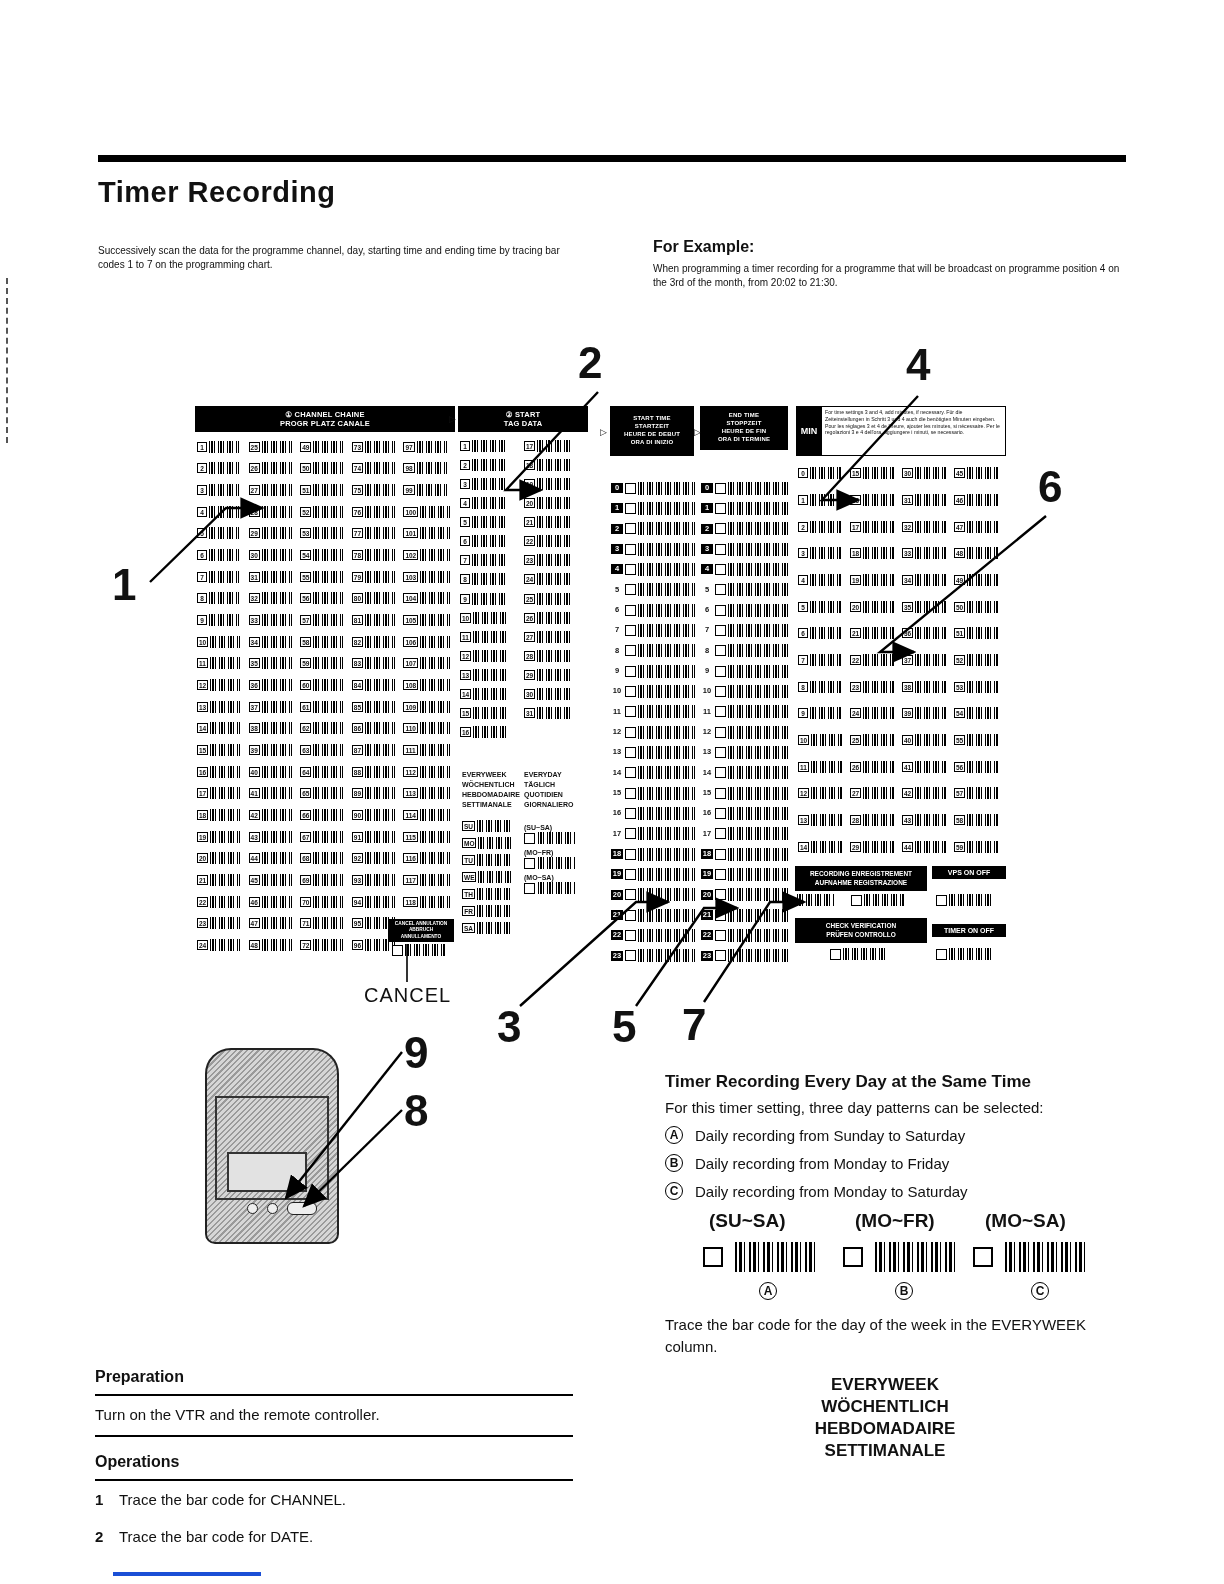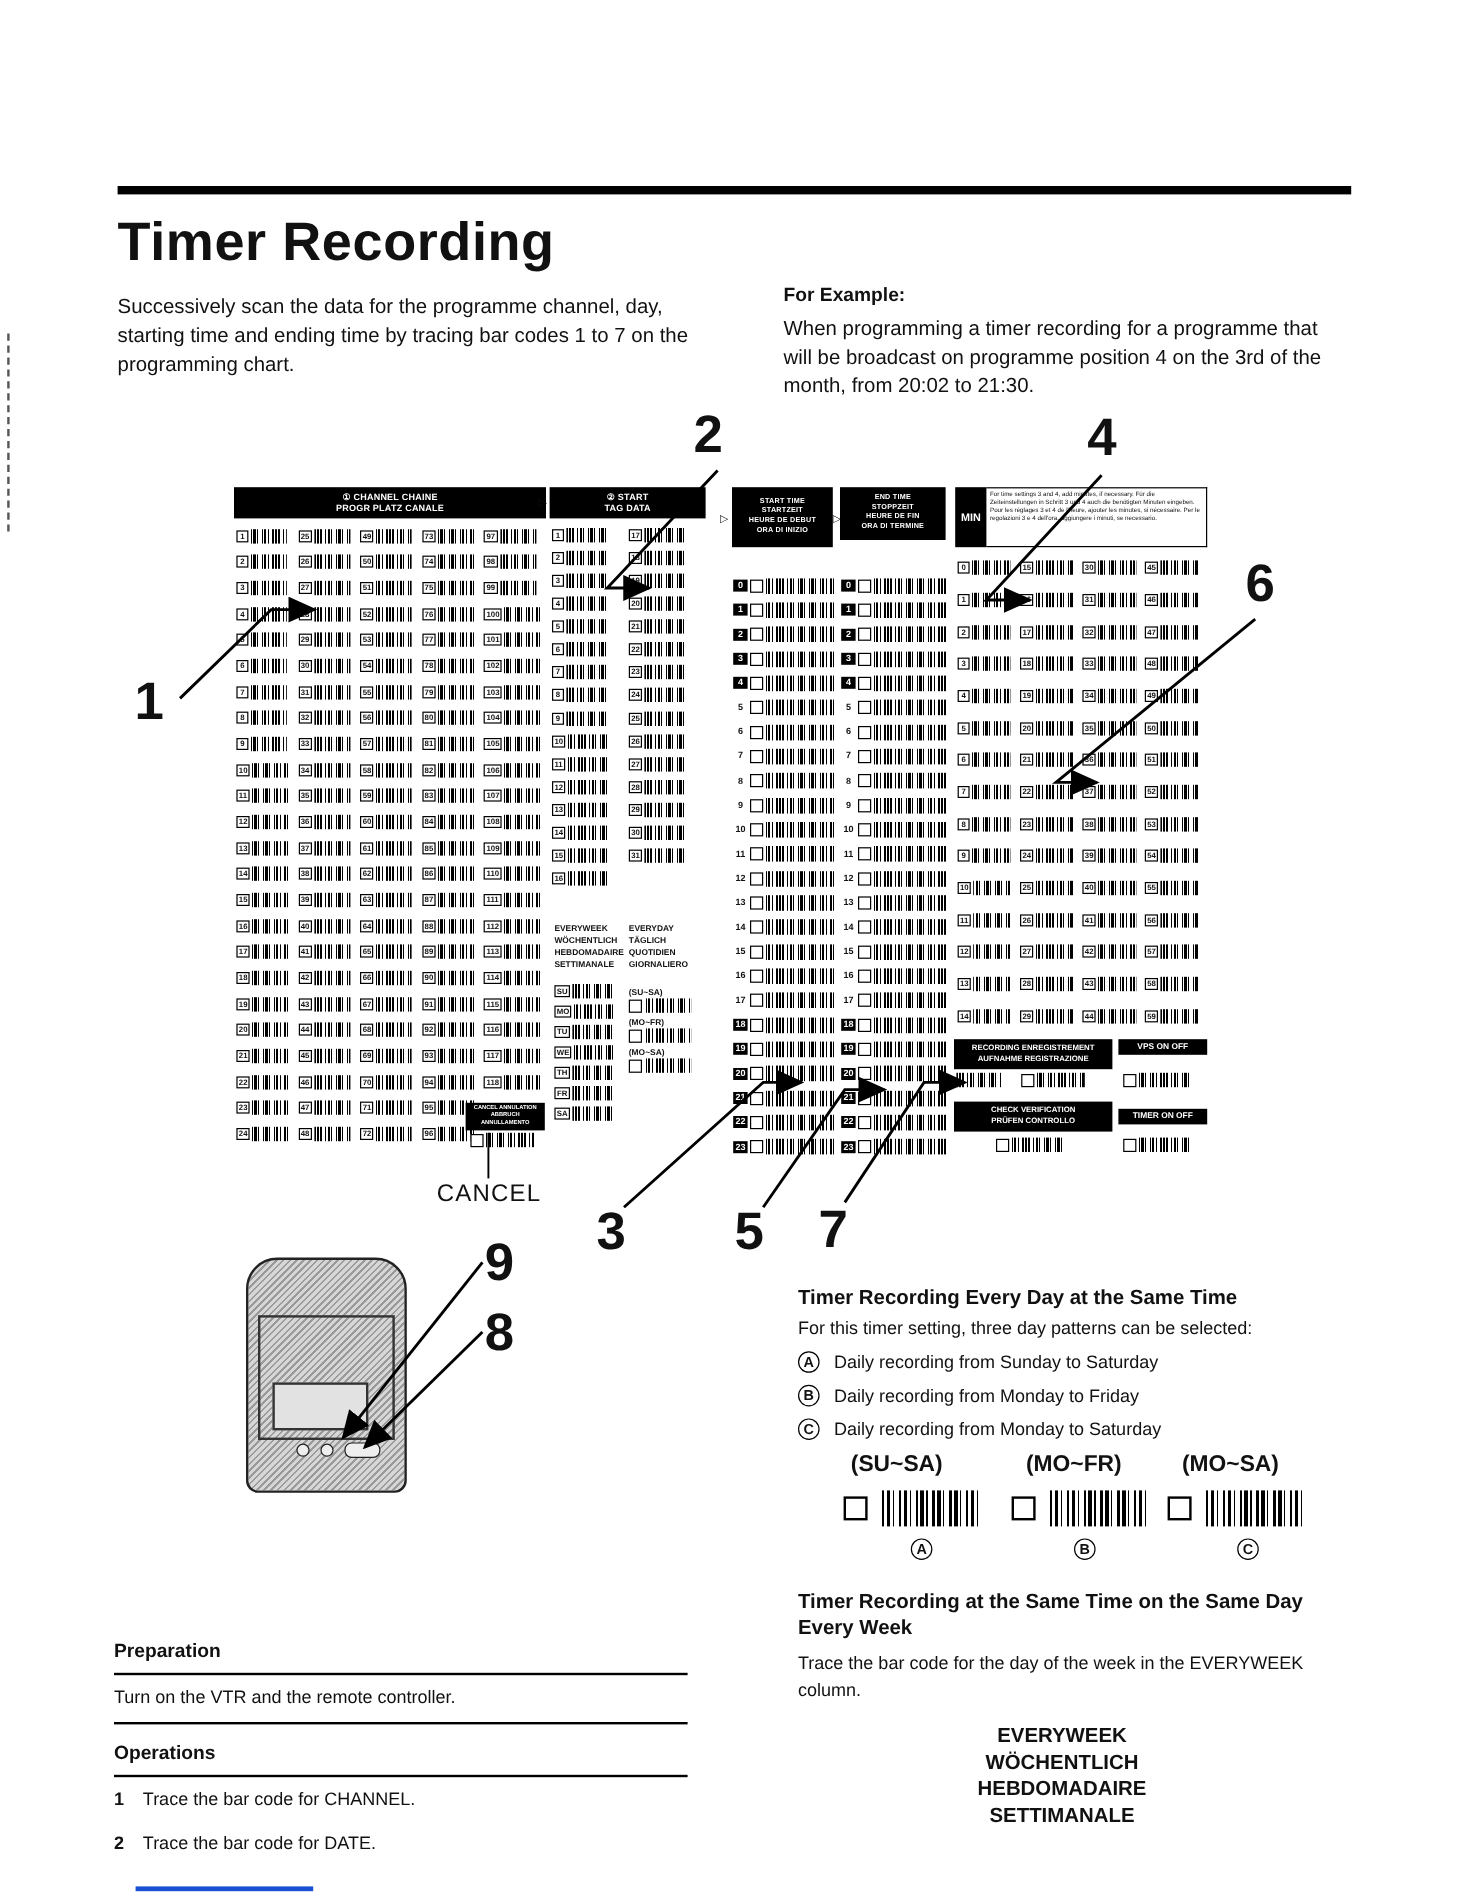--- a/index.html
+++ b/index.html
@@ -1,25 +1,25 @@
 <!DOCTYPE html>
 <html><head>
 <meta charset="utf-8">
 <style>
   html,body{margin:0;padding:0;background:#fff;}
   .page{position:relative;width:1224px;height:1584px;background:#fff;color:#111;
         font-family:"Liberation Sans",sans-serif;overflow:hidden;}
   .abs{position:absolute;}
 
   .top-rule{left:98px;top:155px;width:1028px;height:7px;background:#000;}
-  .page-title{left:98px;top:176px;font-size:45px;font-weight:bold;letter-spacing:.5px;}
+  .page-title{left:98px;top:176px;font-size:29px;font-weight:bold;letter-spacing:.5px;}
 
   .intro{width:478px;}
   .intro h3{margin:0;font-size:16px;font-weight:bold;}
-  .intro p{margin:6px 0 0;font-size:17px;line-height:1.42;}
+  .intro p{margin:6px 0 0;font-size:10px;line-height:1.42;}
 
   
   .hdr{background:#000;color:#fff;display:flex;flex-direction:column;align-items:center;
        justify-content:center;text-align:center;font-weight:bold;letter-spacing:.2px;}
   .hdr.h2line{font-size:7.5px;line-height:1.25;}
   .hdr.h4line{font-size:6px;line-height:1.3;}
 
   .grid{display:grid;grid-auto-flow:column;}
   .channel-grid{grid-template-columns:repeat(5,1fr);grid-template-rows:repeat(24,1fr);}
   .date-grid{grid-template-columns:repeat(2,1fr);grid-template-rows:repeat(16,1fr);}
@@ -1427,21 +1427,20 @@
         <span class="cb-big"></span>
         <span class="bc-big"></span>
       </div>
     </div>
     <div class="keysrow">
       <span class="keycircle abs" style="left:94px;">A</span>
       <span class="keycircle abs" style="left:230px;">B</span>
       <span class="keycircle abs" style="left:366px;">C</span>
     </div>
 
-    <div class="h2wrap">Timer Recording at the Same Time on the Same Day Every Week</div>
     <p class="bodytext">Trace the bar code for the day of the week in the EVERYWEEK column.</p>
     <div class="ew-block">
         <div>EVERYWEEK</div>
         <div>WÖCHENTLICH</div>
         <div>HEBDOMADAIRE</div>
         <div>SETTIMANALE</div>
       </div>
   </div>
 
   <div class="abs blk">

